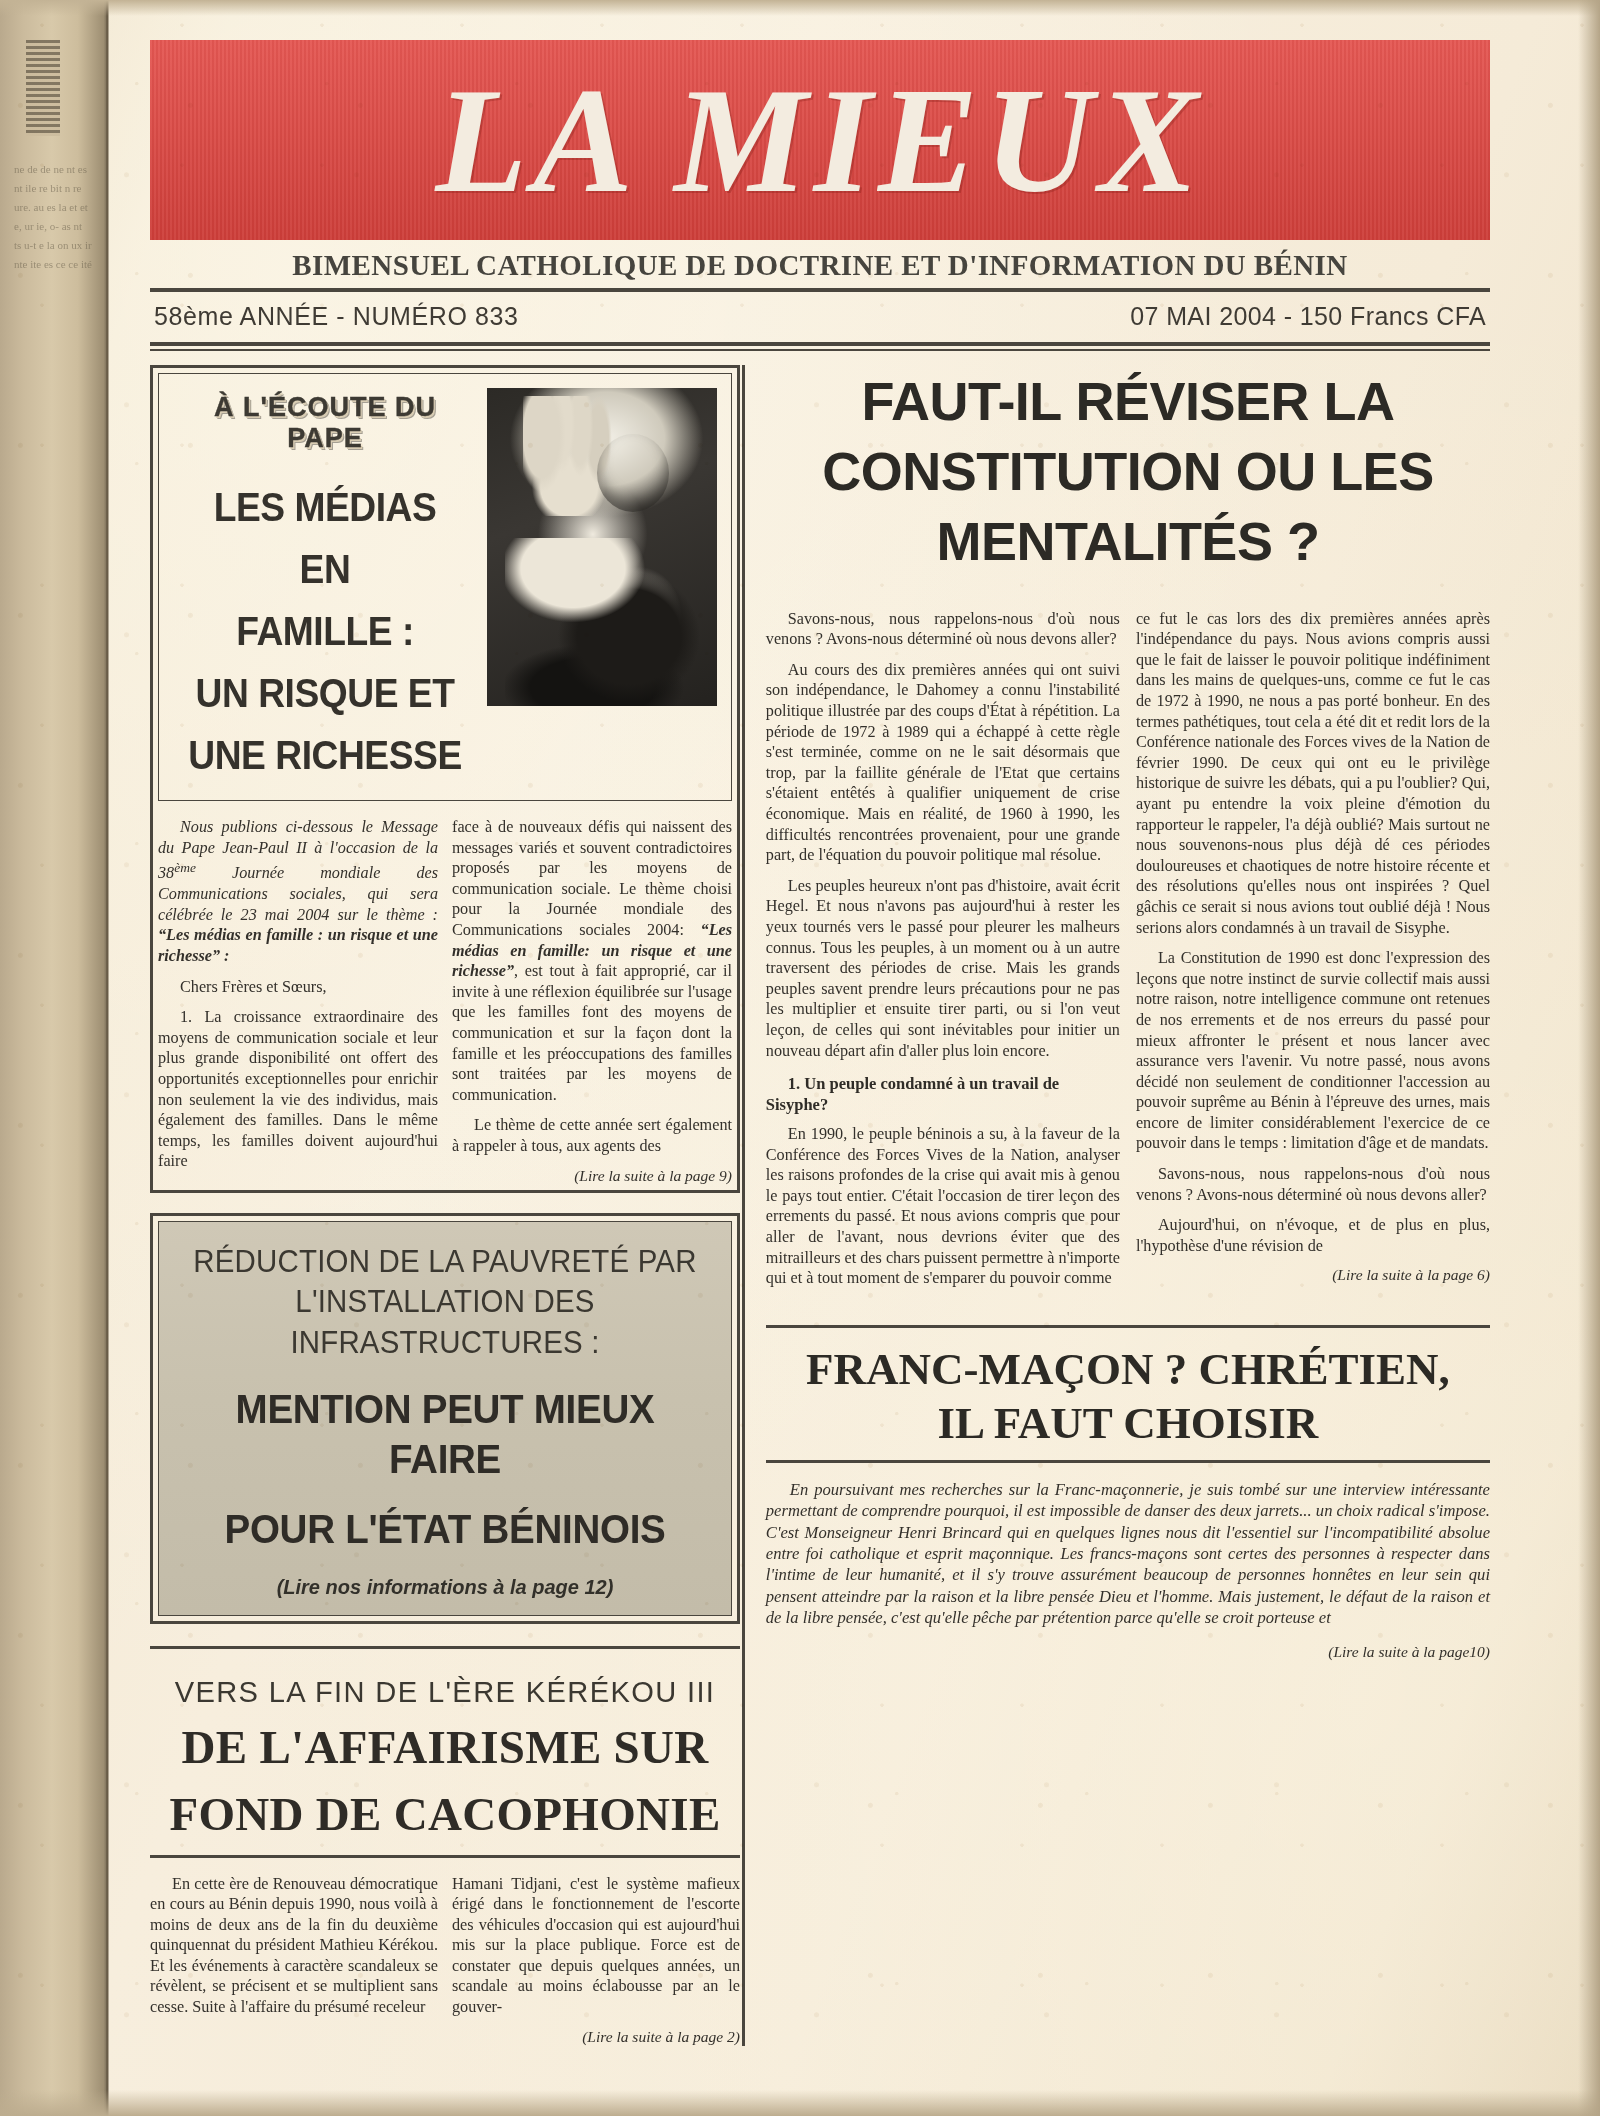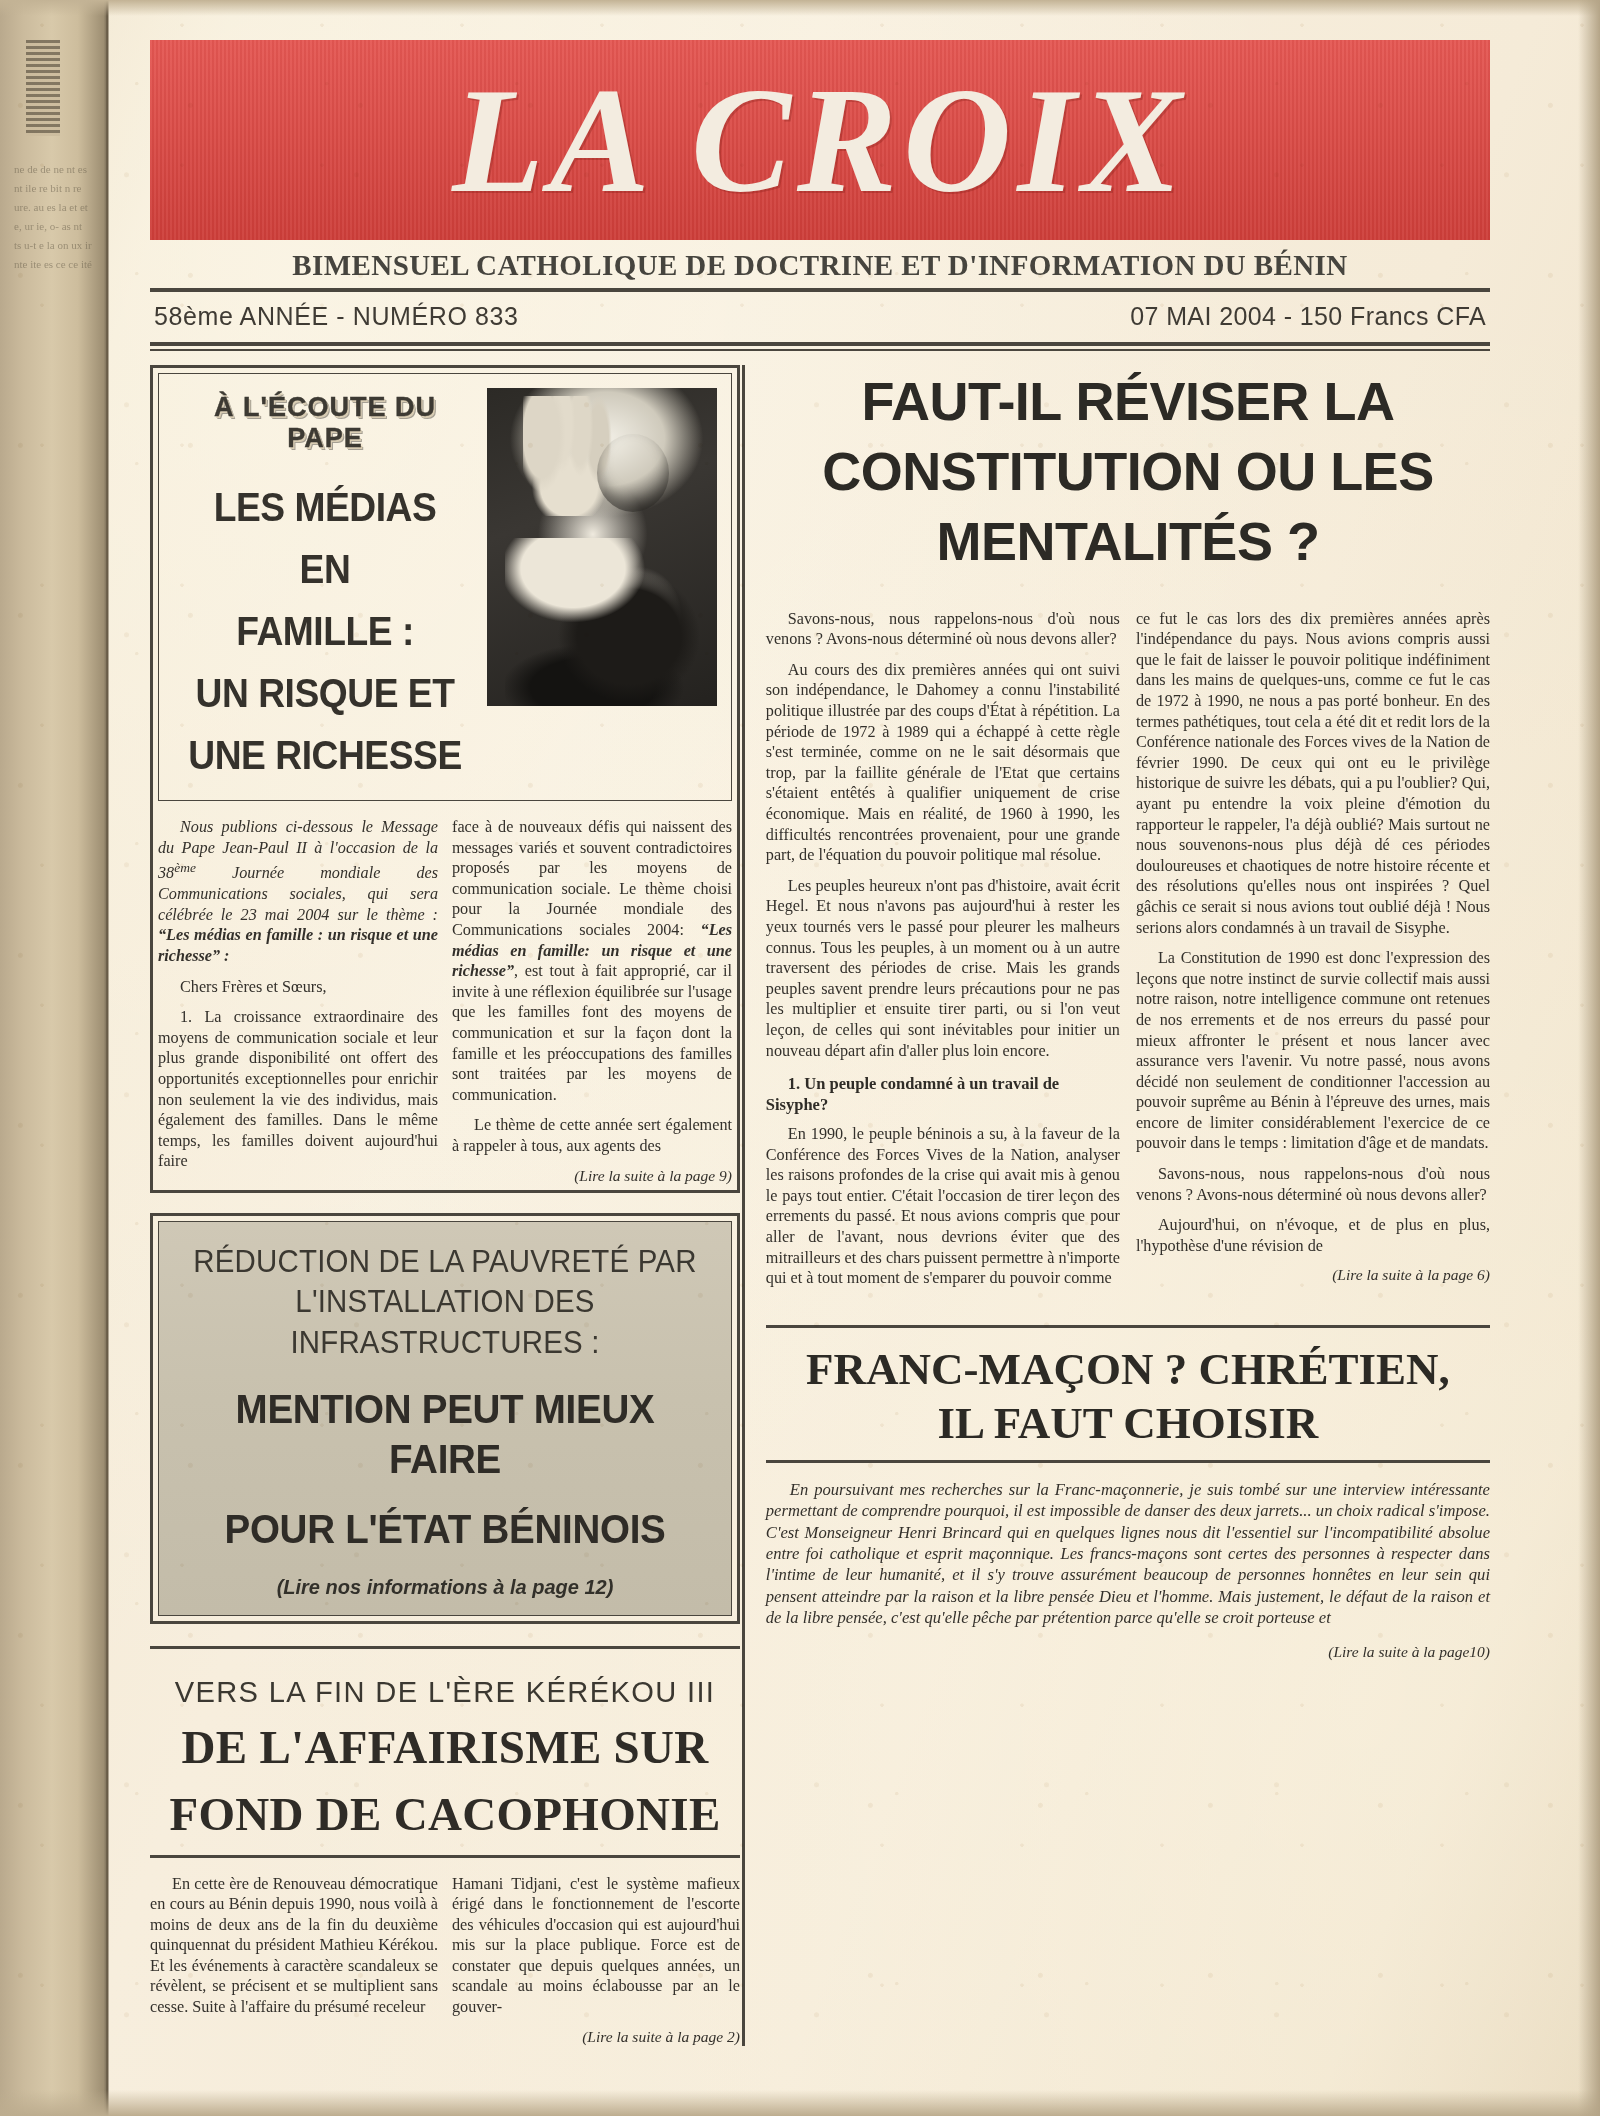--- a/index.html
+++ b/index.html
@@ -258,21 +258,21 @@
     <div class="ghosttext">ne de de ne nt es nt ile re bit n re ure. au es la et et e, ur ie, o- as nt ts u-t e la on ux ir nte ite es ce ce ité</div>
   </div>
   <div id="gutterline"></div>
   <div id="topedge"></div>
   <div id="botedge"></div>
   <div id="rightedge"></div>
 
   <div id="content">
 
     <div class="masthead-band">
-      <div class="masthead-title">LA CROIX</div>
+      <div class="masthead-title">LA MIEUX</div>
     </div>
     <div class="tagline">BIMENSUEL CATHOLIQUE DE DOCTRINE ET D'INFORMATION DU BÉNIN</div>
     <div class="rule-thick"></div>
     <div class="issueline">
       <div>58ème ANNÉE - NUMÉRO  833</div>
       <div class="right">07 MAI  2004  - 150 Francs CFA</div>
     </div>
     <div class="rule-thick"></div>
     <div class="rule-thin" style="margin-top:3px"></div>
 

